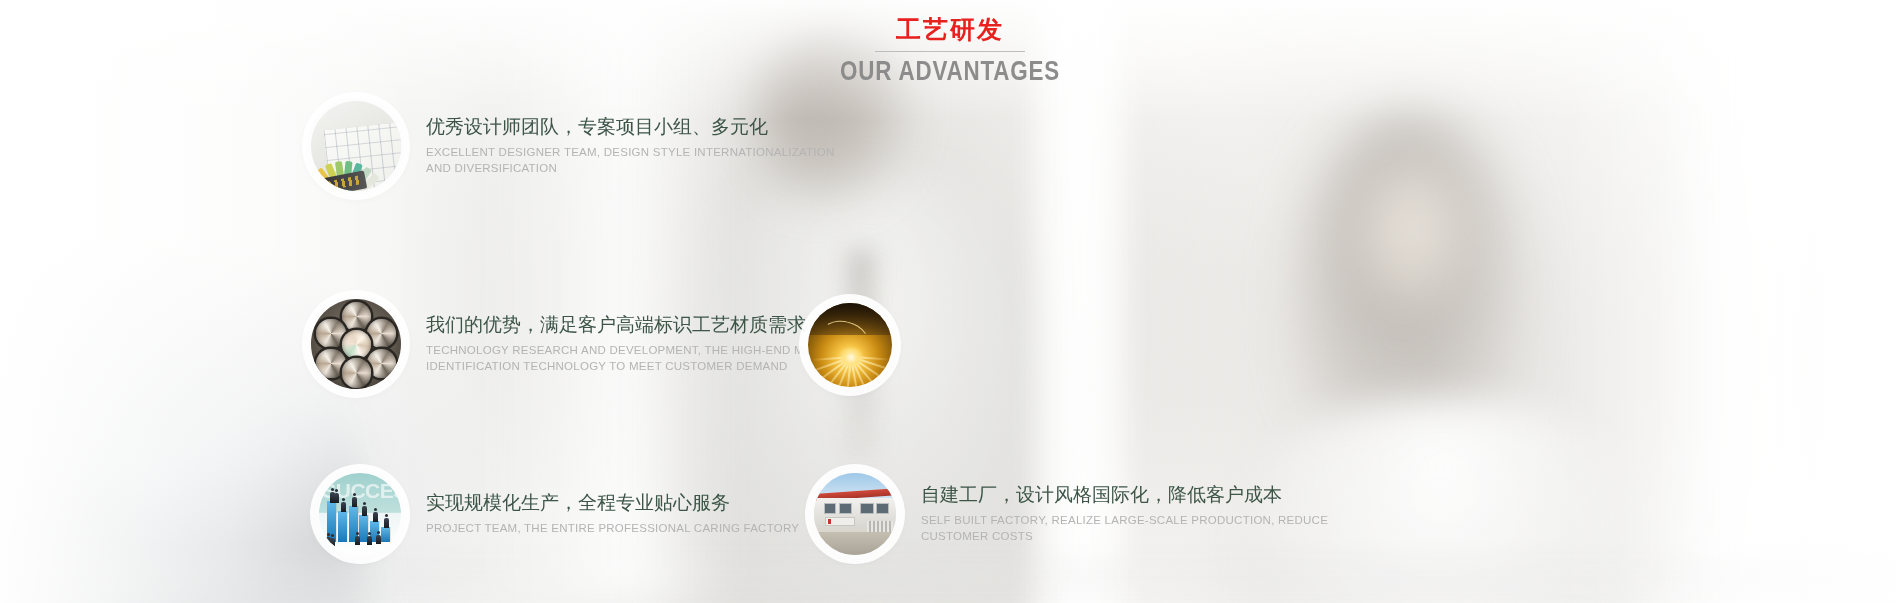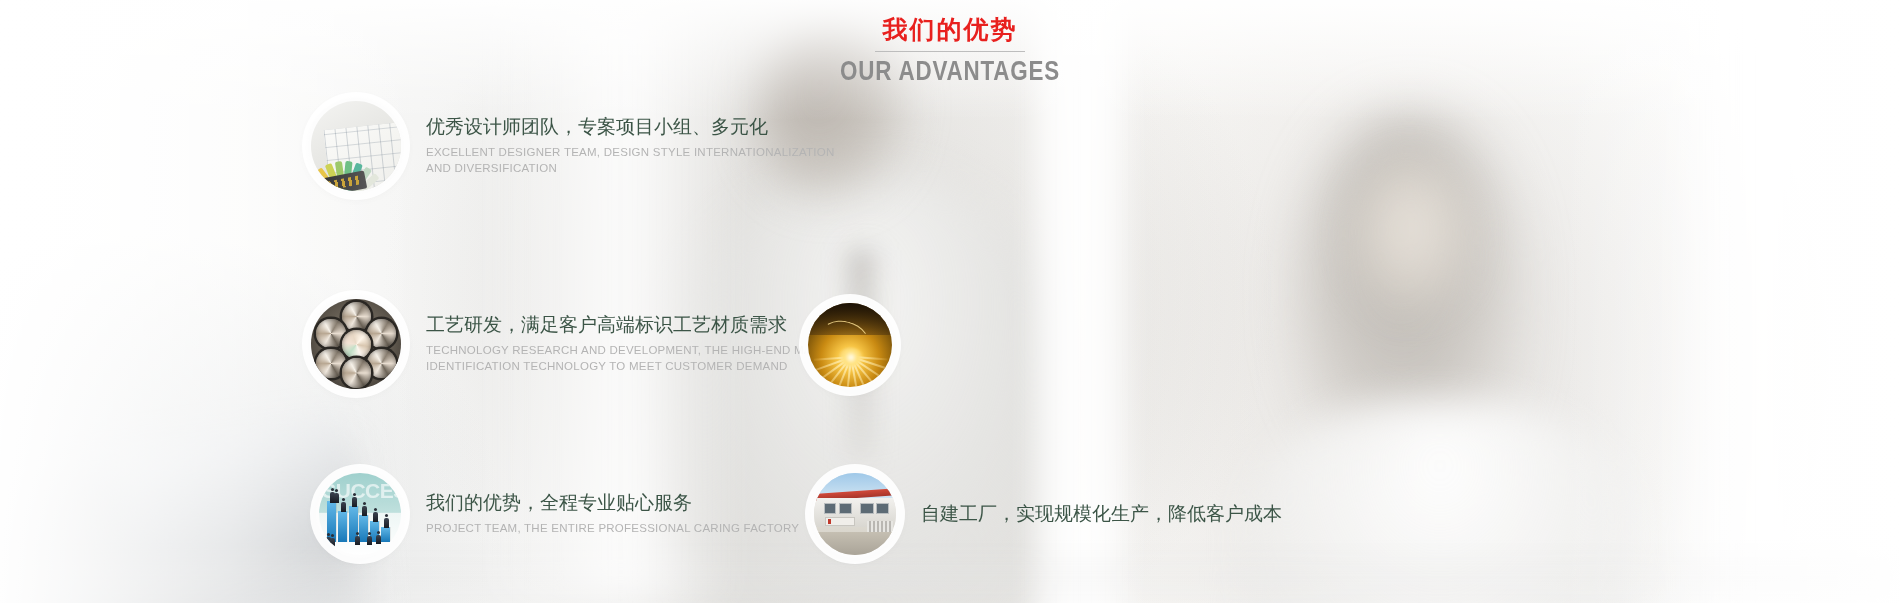--- a/index.html
+++ b/index.html
@@ -194,21 +194,21 @@
   <div class="layer floor"></div>
   <div class="layer vglow"></div>
   <div class="layer topfade"></div>
   <div class="layer leftfade"></div>
   <div class="layer rightfade"></div>
 </div>
 
 <div id="page">
 
   <div class="hdr">
-    <div class="cn">我们的优势</div>
+    <div class="cn">工艺研发</div>
     <div class="rule"></div>
     <div class="en">OUR ADVANTAGES</div>
   </div>
 
   <div class="item" style="left:308px;top:98px;">
     <div class="ring" style="width:96px;height:96px;">
       <div class="thumb" style="inset:3px;">
         <div class="pic pic-swatch">
           <div class="bp"></div>
           <div class="fan">
@@ -241,21 +241,21 @@
           <div class="tube" style="left:6%;top:22%;width:33%;height:33%"></div>
           <div class="tube" style="left:62%;top:22%;width:33%;height:33%"></div>
           <div class="tube c" style="left:34%;top:34%;width:33%;height:33%"></div>
           <div class="tube" style="left:6%;top:55%;width:33%;height:33%"></div>
           <div class="tube" style="left:62%;top:55%;width:33%;height:33%"></div>
           <div class="tube" style="left:34%;top:66%;width:33%;height:33%"></div>
         </div>
       </div>
     </div>
     <div class="txt">
-      <div class="cn">工艺研发，满足客户高端标识工艺材质需求</div>
+      <div class="cn">我们的优势，满足客户高端标识工艺材质需求</div>
       <div class="en" style="max-width:470px">TECHNOLOGY RESEARCH AND DEVELOPMENT, THE HIGH-END MATERIAL IDENTIFICATION TECHNOLOGY TO MEET CUSTOMER DEMAND</div>
     </div>
   </div>
 
   <div class="item" style="left:805px;top:300px;">
     <div class="ring" style="width:90px;height:90px;">
       <div class="thumb" style="inset:3px;">
         <div class="pic pic-spark">
           <div class="spark-top"></div>
           <div class="arc"></div>
@@ -297,21 +297,21 @@
           <div class="fig" style="left:79%;bottom:33%;height:12%"></div>
           <div class="fig" style="left:8%;bottom:10%;height:12%"></div>
           <div class="fig" style="left:14%;bottom:10%;height:11%"></div>
           <div class="fig" style="left:44%;bottom:12%;height:11%"></div>
           <div class="fig" style="left:58%;bottom:12%;height:11%"></div>
           <div class="fig" style="left:70%;bottom:14%;height:11%"></div>
         </div>
       </div>
     </div>
     <div class="txt">
-      <div class="cn">我们的优势，全程专业贴心服务</div>
+      <div class="cn">实现规模化生产，全程专业贴心服务</div>
       <div class="en" style="max-width:430px">PROJECT TEAM, THE ENTIRE PROFESSIONAL CARING FACTORY</div>
     </div>
   </div>
 
   <div class="item" style="left:811px;top:470px;">
     <div class="ring" style="width:88px;height:88px;">
       <div class="thumb" style="inset:3px;">
         <div class="pic pic-fact">
           <div class="fsky"></div>
           <div class="froof"></div>
@@ -320,17 +320,18 @@
           <div class="fwin" style="left:31%;width:13%"></div>
           <div class="fwin" style="left:56%;width:15%"></div>
           <div class="fwin" style="left:76%;width:13%"></div>
           <div class="fsign"></div>
           <div class="fgate"></div>
           <div class="fground"></div>
         </div>
       </div>
     </div>
     <div class="txt">
-      <div class="cn">自建工厂，实现规模化生产，降低客户成本</div>
+      <div class="cn">自建工厂，设计风格国际化，降低客户成本</div>
+      <div class="en" style="max-width:450px">SELF BUILT FACTORY, REALIZE LARGE-SCALE PRODUCTION, REDUCE CUSTOMER COSTS</div>
     </div>
   </div>
 
 </div>
 
 </body></html>

